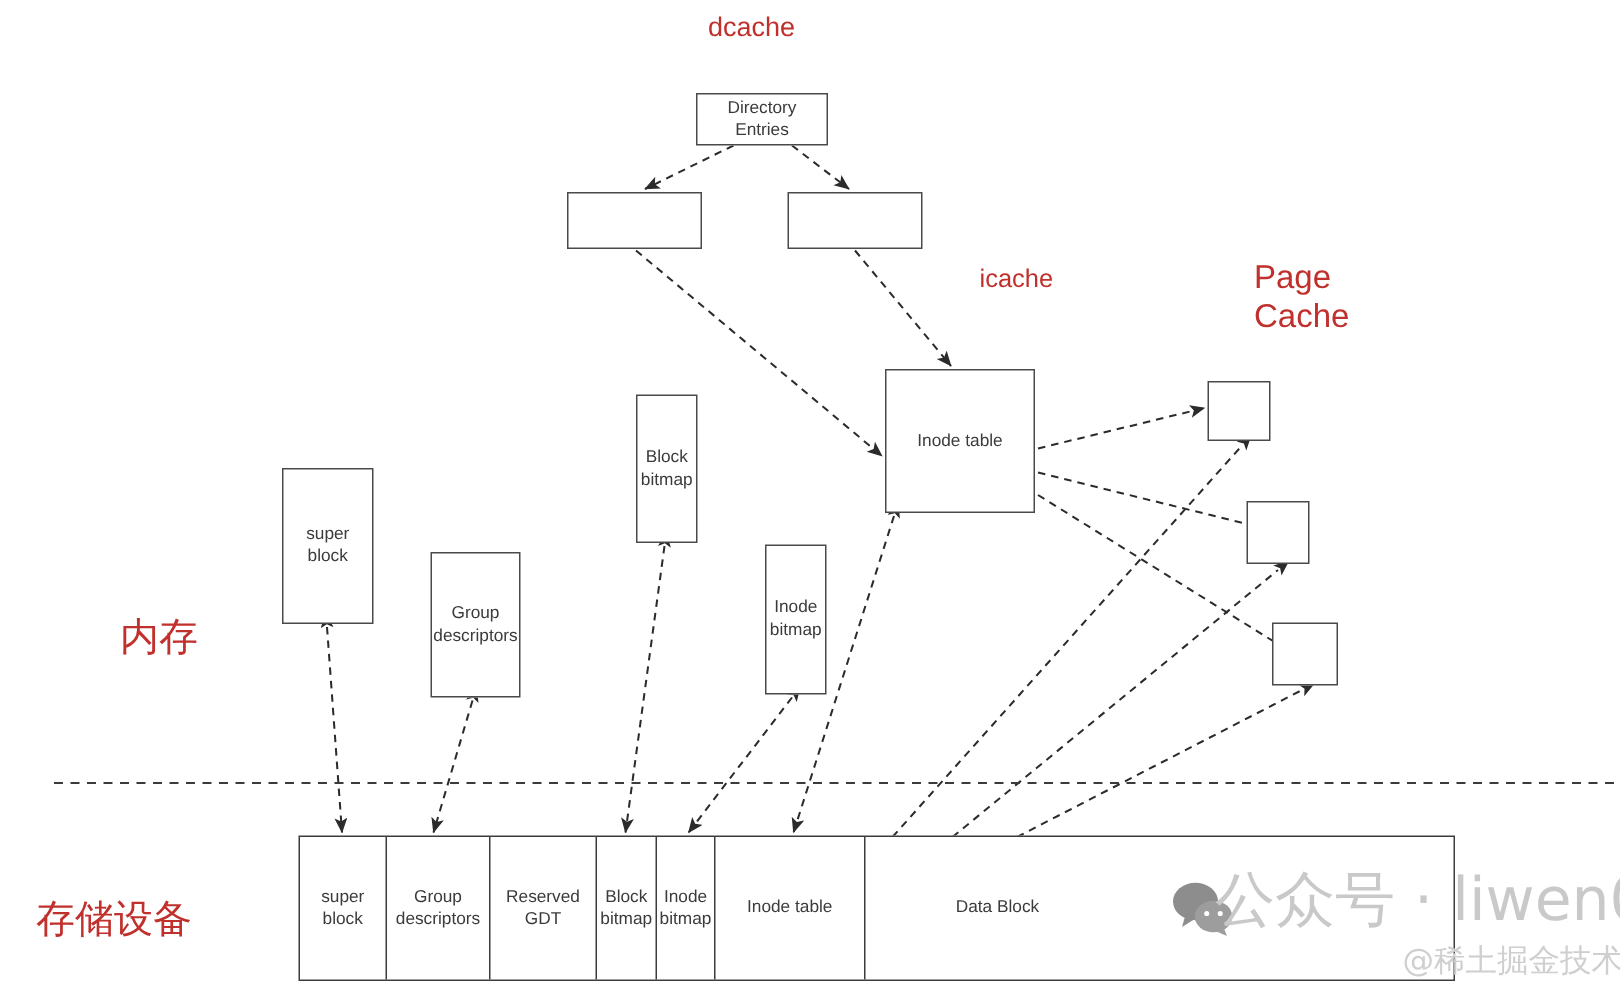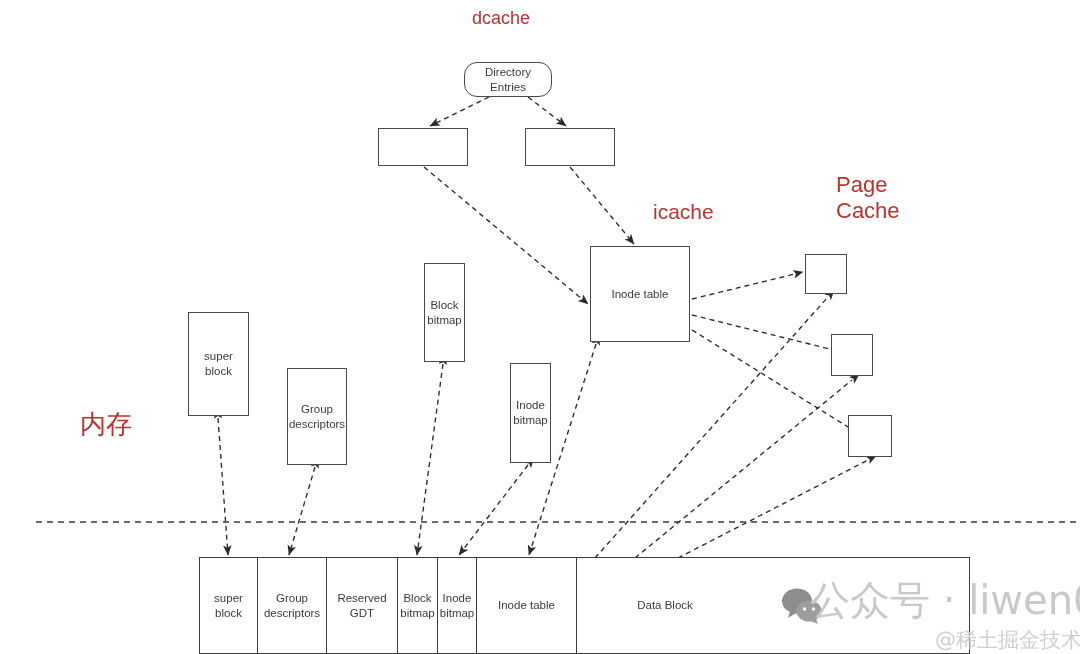--- a/index.html
+++ b/index.html
@@ -141,29 +141,30 @@
       <path d="M 443,364 L 417,555" marker-start="url(#ah-start)" marker-end="url(#ah)"></path>
       <path d="M 528,465 L 459,555" marker-start="url(#ah-start)" marker-end="url(#ah)"></path>
       <path d="M 596,344 L 529,555" marker-start="url(#ah-start)" marker-end="url(#ah)"></path>
     </g>
 
     <line x1="36" y1="522" x2="1080" y2="522" stroke="#3b3b3b" stroke-width="1.3" stroke-dasharray="6,5"></line>
   </svg>
 
   <div class="redlabel" style="left:472px; top:8px; font-size:18px;">dcache</div>
 
-  <div class="redlabel" style="left:653px; top:200px; font-size:21px;">icache</div>
+  <div class="redlabel" style="left:653px; top:176px; font-size:17px;">icache</div>
 
   <div class="redlabel" style="left:836px; top:172px; font-size:22px; text-align:left;">Page
 Cache</div>
 
   <div class="cn-label" style="left:45px; top:407px;margin-left:35px;">内存</div>
 
-
-  <div class="node" style="left:464px; top:62px; width:88px; height:35px;border-radius:13px;">
+  <div class="cn-label" style="left:24px; top:595px;">存储设备</div>
+
+  <div class="node" style="left:464px; top:62px; width:88px; height:35px;">
     <span>Directory
 Entries</span>
   </div>
 
   <div class="node" style="left:378px; top:128px; width:90px; height:38px;">
     <span></span>
   </div>
 
   <div class="node" style="left:525px; top:128px; width:90px; height:38px;">
     <span></span>

